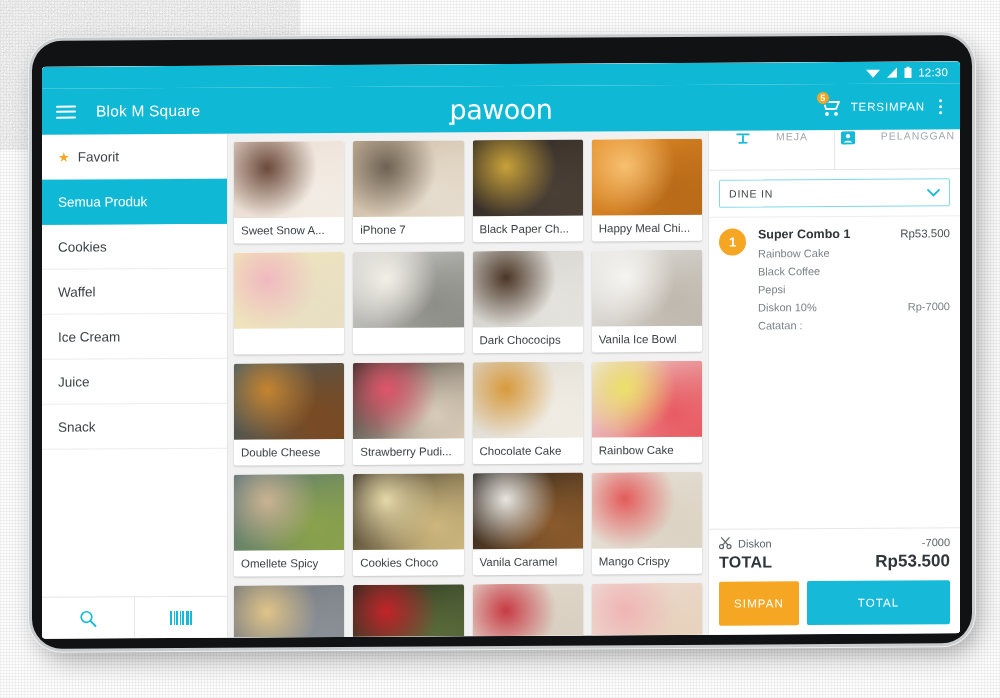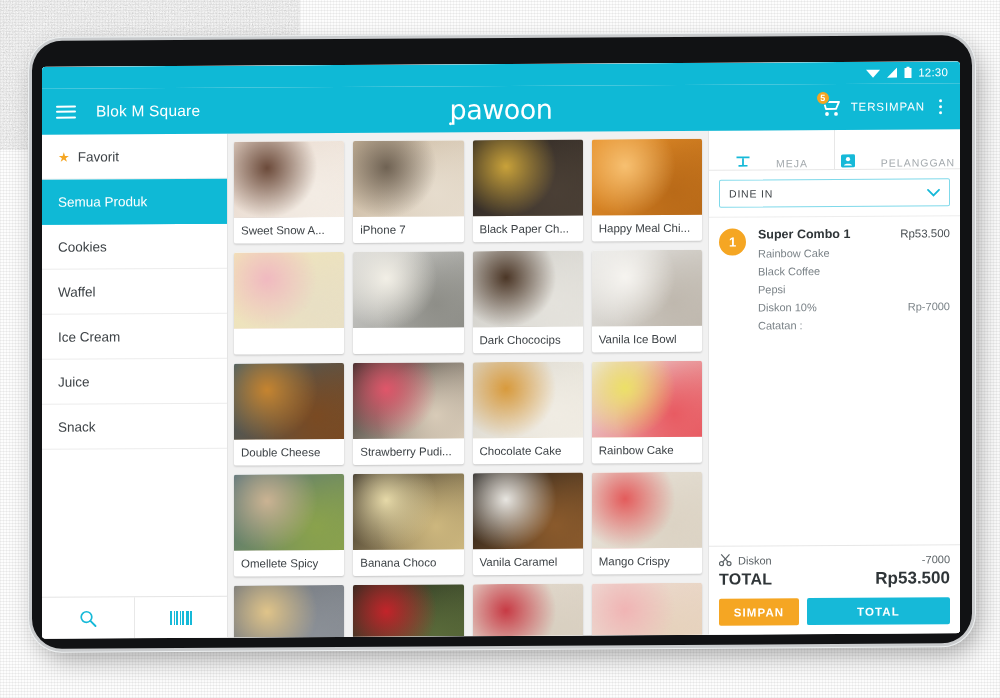--- a/index.html
+++ b/index.html
@@ -155,21 +155,21 @@
     white-space: nowrap; overflow: hidden;
   }
 
   
   .order {
     width: 252px; background: #fff; display: flex; flex-direction: column;
     border-left: 1px solid #e4e4e4;
   }
   .order-tabs { height: 40px; display: flex; border-bottom: 1px solid #e7e7e7; }
   .otab {
-    flex: 1; display: flex; align-items: flex-end; justify-content: center; gap: 25px;
+    flex: 1; display: flex; align-items: flex-start; justify-content: center; gap: 25px;
     font-size: 10.5px; letter-spacing: 1px; color: #a3a9ad; cursor: pointer;
   }
   .otab + .otab { border-left: 1px solid #e7e7e7; }
   .dinein-wrap { padding: 9px 10px; }
   .dinein {
     height: 28px; border: 1px solid #7fd9ea; border-radius: 2px;
     display: flex; align-items: center; padding: 0 9px;
     font-size: 10.5px; letter-spacing: .8px; color: #3d4246; cursor: pointer;
   }
   .chev { margin-left: auto; color: #16b9d8; font-size: 11px; }
@@ -195,22 +195,22 @@
   }
   .disc-left { display: flex; align-items: center; gap: 6px; }
   .total-row {
     display: flex; align-items: baseline; justify-content: space-between;
     margin-bottom: 9px;
   }
   .total-label { font-size: 16px; font-weight: bold; color: #2f3538; letter-spacing: .3px; }
   .total-val { font-size: 17px; font-weight: bold; color: #2f3538; }
   .btn-row { display: flex; gap: 8px; }
   .btn {
-    height: 27px; display: flex; align-items: center; justify-content: center;
-    color: #fff; font-size: 11.5px; letter-spacing: 1.1px; font-weight: 700;
+    height: 44px; display: flex; align-items: center; justify-content: center;
+    color: #fff; font-size: 11.5px; letter-spacing: 1.1px; font-weight: 400;
     border-radius: 2px; cursor: pointer;
   }
   .btn-save { flex: 0 0 80px; background: #f5a623; }
   .btn-pay { flex: 1; background: #16b9d8; }
 </style>
 </head>
 <body>
 
 <div id="page">
   <svg id="noise">
@@ -364,21 +364,21 @@
               <div class="card">
                 <div class="thumb" style="background: radial-gradient(circle at 30% 35%, rgb(236, 224, 103) 0%, transparent 55%), radial-gradient(circle at 75% 70%, rgb(232, 91, 98) 0%, transparent 60%), linear-gradient(135deg, rgb(236, 235, 232), rgb(232, 91, 98));"></div>
                 <div class="pname">Rainbow Cake</div>
               </div>
               <div class="card">
                 <div class="thumb" style="background: radial-gradient(circle at 30% 35%, rgb(203, 179, 147) 0%, transparent 55%), radial-gradient(circle at 75% 70%, rgb(138, 162, 76) 0%, transparent 60%), linear-gradient(135deg, rgb(83, 112, 122), rgb(138, 162, 76));"></div>
                 <div class="pname">Omellete Spicy</div>
               </div>
               <div class="card">
                 <div class="thumb" style="background: radial-gradient(circle at 30% 35%, rgb(230, 217, 168) 0%, transparent 55%), radial-gradient(circle at 75% 70%, rgb(205, 183, 126) 0%, transparent 60%), linear-gradient(135deg, rgb(43, 36, 29), rgb(205, 183, 126));"></div>
-                <div class="pname">Banana Choco</div>
+                <div class="pname">Cookies Choco</div>
               </div>
               <div class="card">
                 <div class="thumb" style="background: radial-gradient(circle at 30% 35%, rgb(232, 230, 225) 0%, transparent 55%), radial-gradient(circle at 75% 70%, rgb(138, 90, 44) 0%, transparent 60%), linear-gradient(135deg, rgb(28, 26, 24), rgb(138, 90, 44));"></div>
                 <div class="pname">Vanila Caramel</div>
               </div>
               <div class="card">
                 <div class="thumb" style="background: radial-gradient(circle at 30% 35%, rgb(227, 91, 91) 0%, transparent 55%), radial-gradient(circle at 75% 70%, rgb(220, 211, 196) 0%, transparent 60%), linear-gradient(135deg, rgb(233, 229, 220), rgb(220, 211, 196));"></div>
                 <div class="pname">Mango Crispy</div>
               </div>
               <div class="card">

